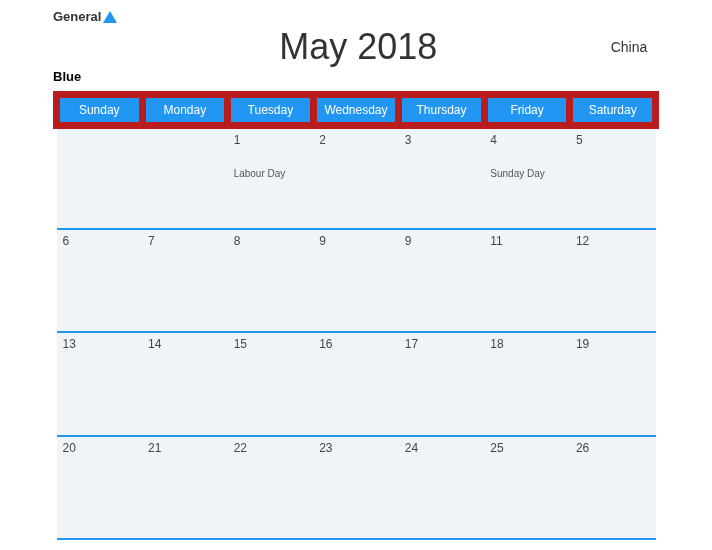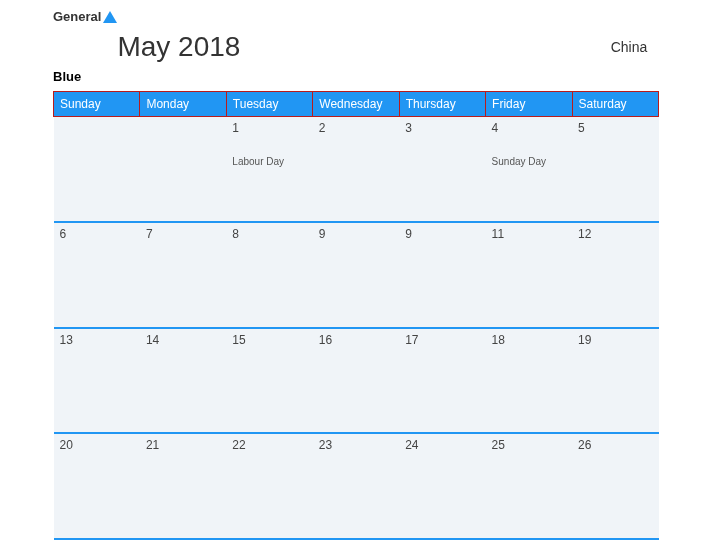--- a/index.html
+++ b/index.html
@@ -57,23 +57,24 @@
       width: 0;
       height: 0;
       border-left: 7px solid transparent;
       border-right: 7px solid transparent;
       border-bottom: 12px solid #2196F3;
       margin-left: 2px;
       vertical-align: middle;
     }
 
     .calendar-title {
-      font-size: 28px;
+      font-size: 36px;
       font-weight: normal;
       color: #333;
+      text-align: center;
       flex: 1;
     }
 
     .country-label {
       font-size: 14px;
       color: #333;
       text-align: center;
       min-width: 60px;
     }
 
@@ -82,22 +83,22 @@
       border-collapse: collapse;
       flex: 1;
     }
 
     .calendar-table thead tr th {
       background-color: #2196F3;
       color: #fff;
       font-size: 12px;
       font-weight: normal;
       padding: 5px 6px;
-      text-align: left;
-      border: 1px solid #b91c1c;
+      text-align: center;
+      border: 7px solid #b91c1c;
     }
 
     .calendar-table tbody tr {
       border-bottom: 2px solid #2196F3;
     }
 
     .calendar-table tbody tr td {
       background-color: #f0f4f8;
       vertical-align: top;
       padding: 4px 6px;

